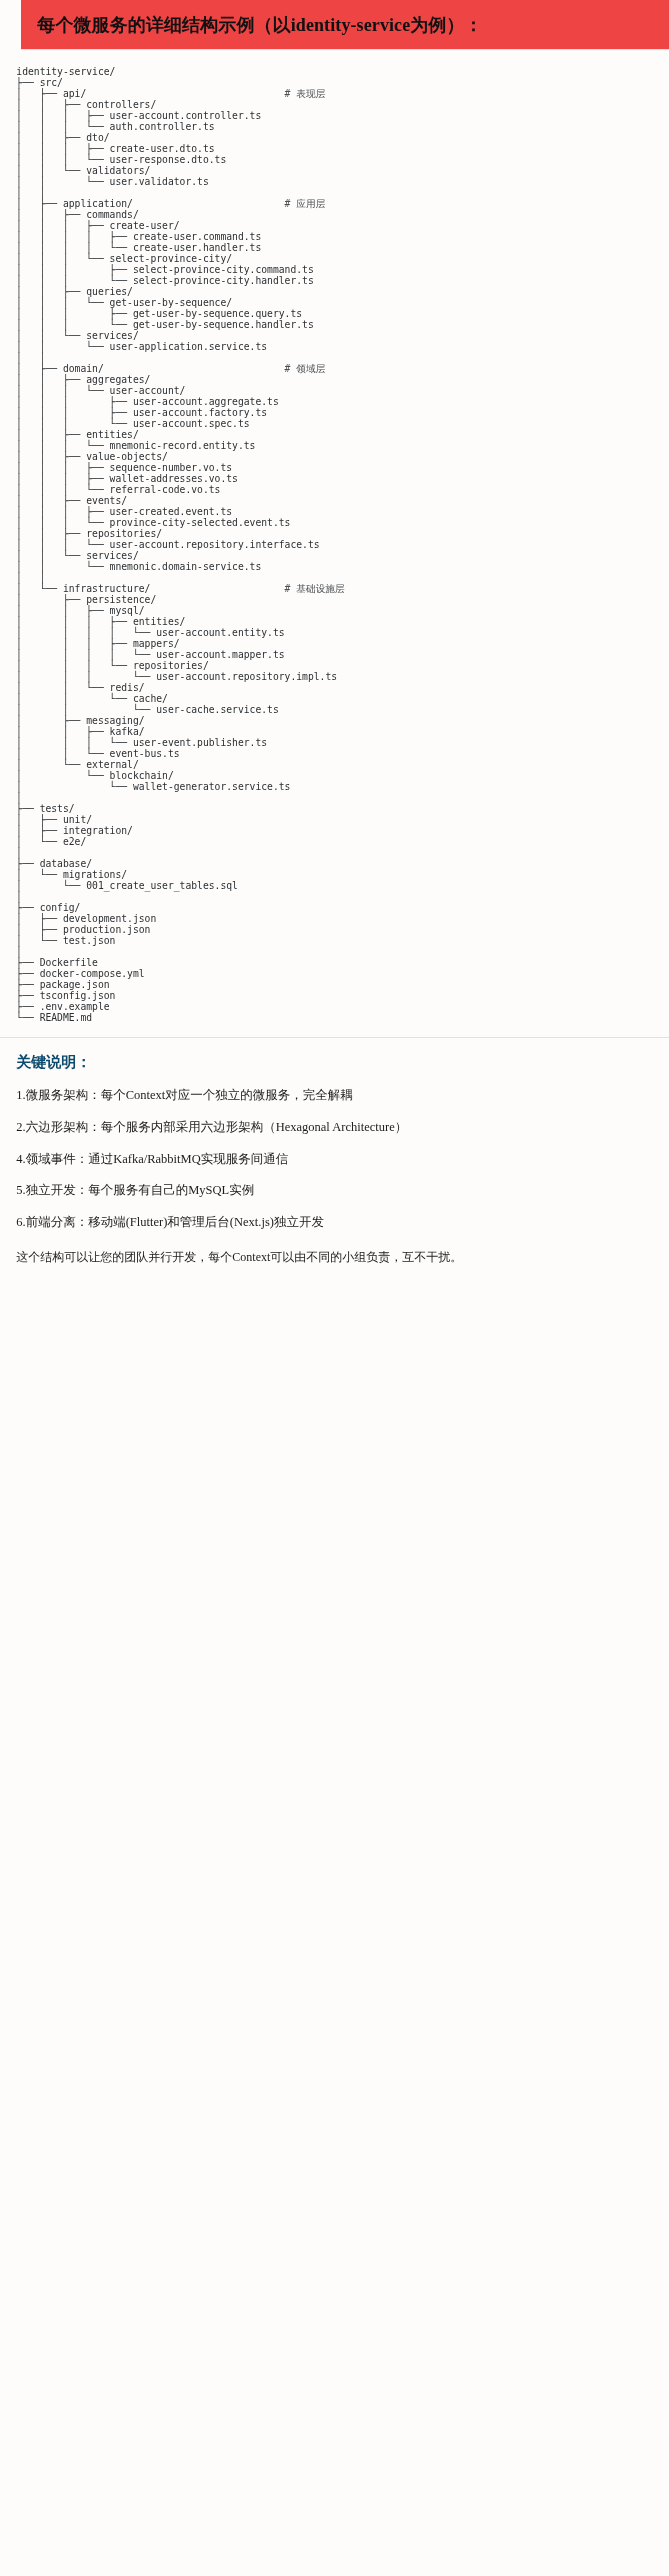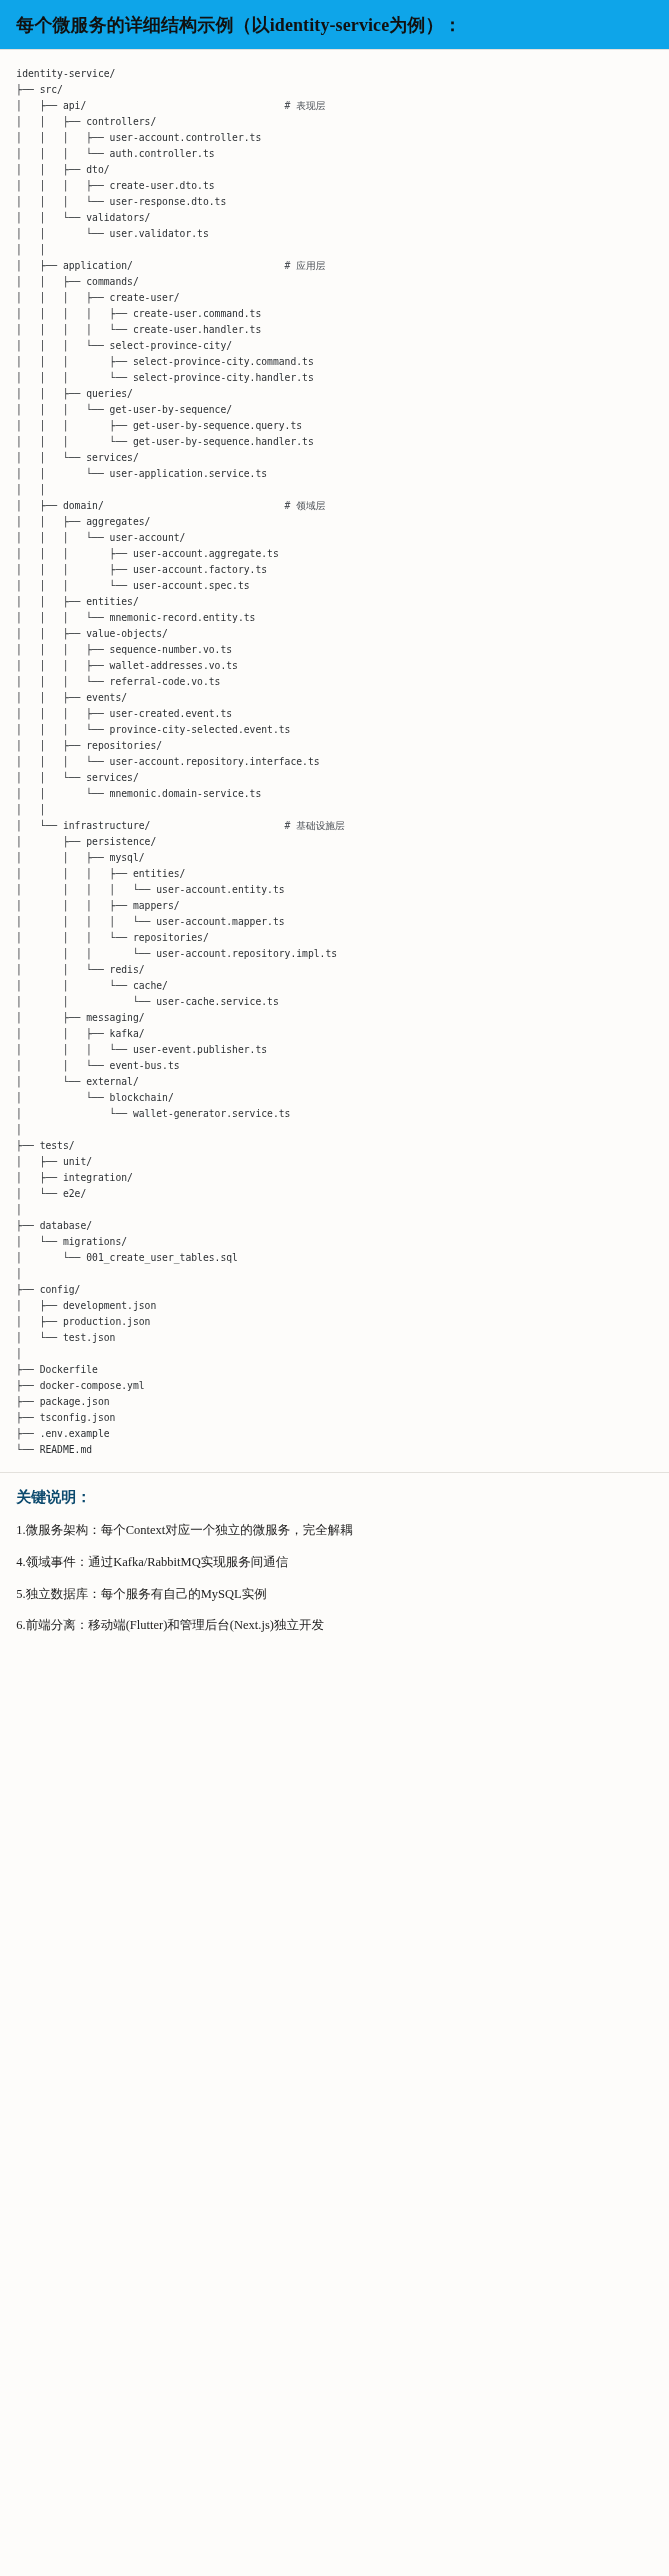--- a/index.html
+++ b/index.html
@@ -10,44 +10,45 @@
     background: #fdfcfa;
   }
   body {
     width: 669px;
     font-family: "Liberation Serif", "DejaVu Serif", serif;
     color: #1c1c1c;
   }
 
   
   .doc-header {
-    background: #0ea5e9;
+    background: #ef4444;
     padding: 13.8px 16.3px 12.5px 16.3px;
     border-bottom: 0.6px solid #e3e1dc;
+    margin-left: 21px;
   }
   .doc-header h1 {
     margin: 0;
     font-size: 18px;
     font-weight: bold;
     letter-spacing: 0.1px;
     font-family: "Liberation Serif", "DejaVu Serif", serif;
     color: #111111;
     line-height: 1.25;
   }
 
   
   .tree-block {
     background: #fdfcfa;
     padding: 16.3px 16.3px 13.8px 16.3px;
   }
   pre.tree {
     margin: 0;
     font-family: "DejaVu Sans Mono", "Liberation Mono", monospace;
     font-size: 9.7px;
-    line-height: 16px;
+    line-height: 11px;
     color: #2b2f33;
     white-space: pre;
     letter-spacing: 0px;
   }
   pre.tree .cmt {
     color: #4a4f55;
   }
 
   
   .keypoints {
@@ -180,18 +181,20 @@
 ├── package.json
 ├── tsconfig.json
 ├── .env.example
 └── README.md</pre>
 </section>
 
 <section class="keypoints">
   <h2>关键说明：</h2>
   <ol class="kp-list" id="kp-list">
       <li><span class="num">1.</span><span class="term">微服务架构</span><span>：</span><span>每个Context对应一个独立的微服务，完全解耦</span></li>
+      <li><span class="num">2.</span><span class="term">六边形架构</span><span>：</span><span>每个服务内部采用六边形架构（Hexagonal Architecture）</span></li>
       <li><span class="num">4.</span><span class="term">领域事件</span><span>：</span><span>通过Kafka/RabbitMQ实现服务间通信</span></li>
-      <li><span class="num">5.</span><span class="term">独立数据库</span><span>：</span><span>每个服务有自己的MySQL实例</span></li>
+      <li><span class="num">5.</span><span class="term">独立开发</span><span>：</span><span>每个服务有自己的MySQL实例</span></li>
       <li><span class="num">6.</span><span class="term">前端分离</span><span>：</span><span>移动端(Flutter)和管理后台(Next.js)独立开发</span></li>
     </ol>
+  <p class="kp-closing">这个结构可以让您的团队并行开发，每个Context可以由不同的小组负责，互不干扰。</p>
 </section>
 
 
 </body></html>

